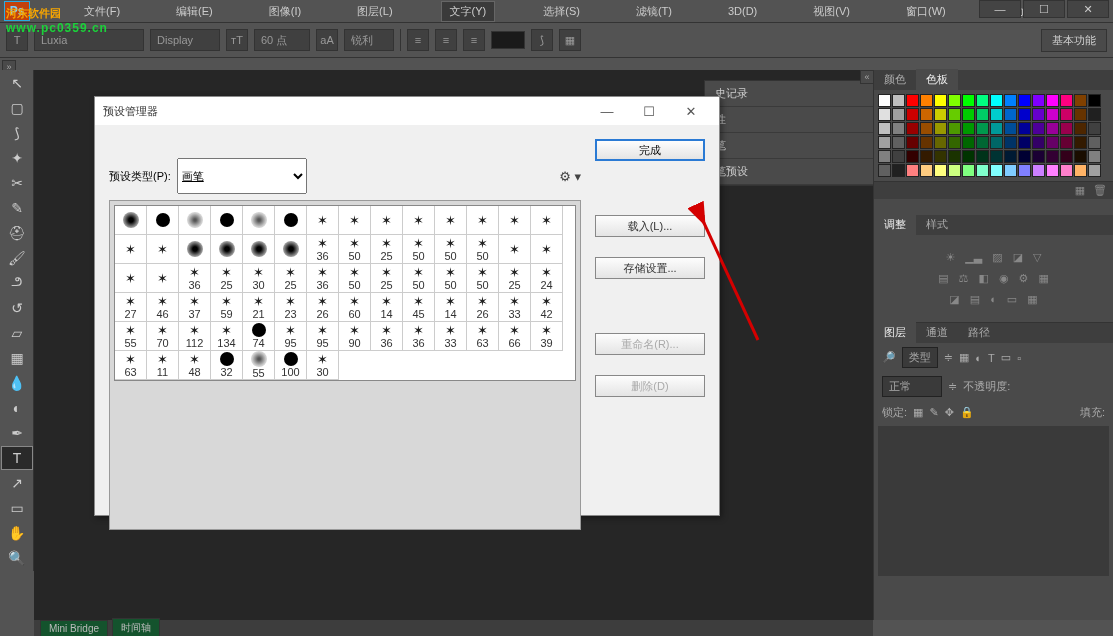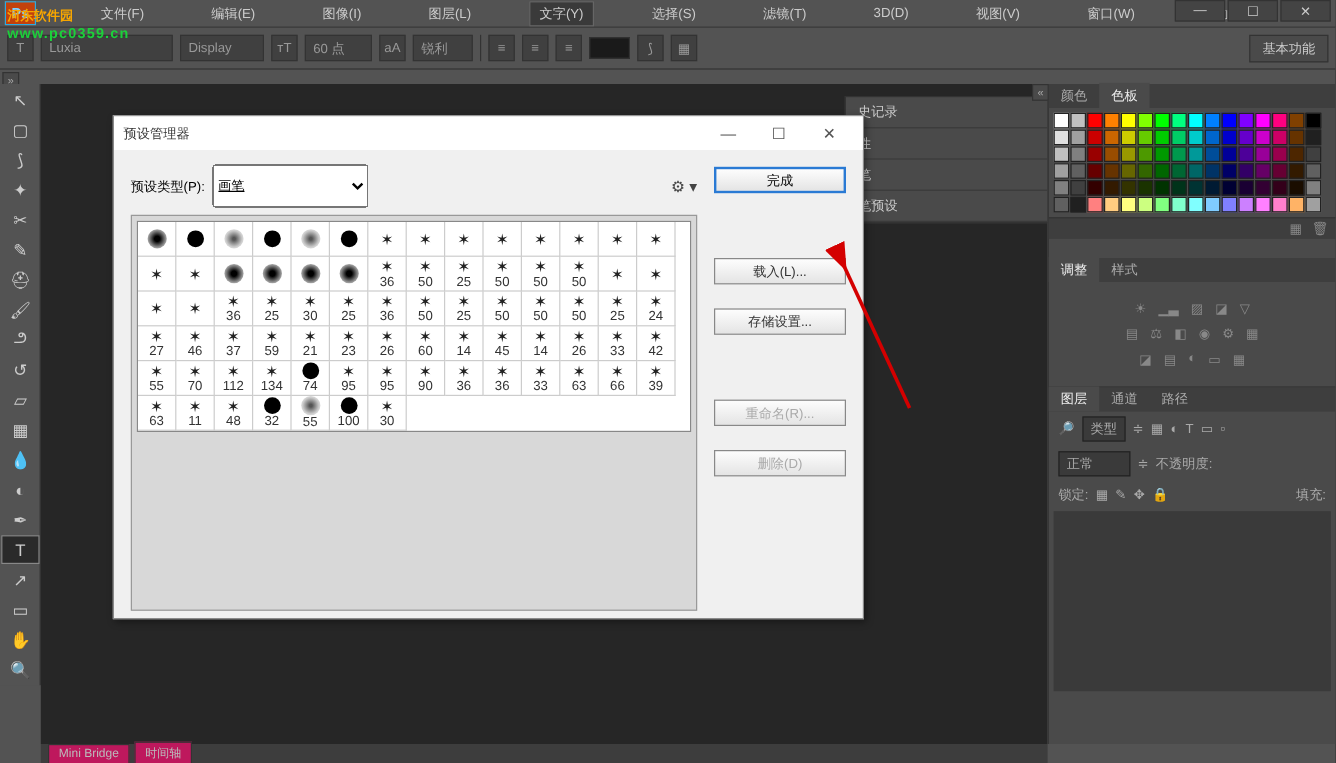--- a/index.html
+++ b/index.html
@@ -49,42 +49,42 @@
 
 .hidden-panel{position:absolute; left:704px; top:80px; width:170px; background:#4a4a4a; border:1px solid #333; color:#ccc;}
 .hidden-panel .row{padding:5px 10px;border-bottom:1px solid #3a3a3a;font-size:11px;}
 
 
 .dialog { position:absolute; left:94px; top:96px; width:626px; height:420px; background:#f0f0f0; border:1px solid #8a8a8a; box-shadow:2px 2px 6px rgba(0,0,0,0.4);}
 .dlg-title{height:28px;display:flex;align-items:center;padding:0 8px;font-size:12px;color:#333;background:#fff;}
 .dlg-title .wc{margin-left:auto;display:flex;gap:2px;}
 .dlg-title .wc span{width:40px;height:22px;display:flex;align-items:center;justify-content:center;color:#555;font-size:13px;}
 .dlg-body{padding:12px 14px;display:flex;gap:14px;height:calc(100% - 28px);}
-.dlg-left{flex:1;}
+.dlg-left{flex:1;margin-top:21px;}
 .dlg-left .toprow{display:flex;align-items:center;gap:6px;margin-bottom:6px;}
 .dlg-left .toprow select{height:36px;width:130px;font-size:11px;text-decoration:underline;}
 .dlg-left .gear{margin-left:auto;color:#444;font-size:13px;}
 .brush-box{border:1px solid #999;background:#d8d8d8;height:330px;padding:4px;overflow:auto;}
 .brush-grid{background:#fff;border:1px solid #888;display:grid;grid-template-columns:repeat(14,32px);}
 .brush-cell{width:32px;height:29px;border-right:1px solid #ccc;border-bottom:1px solid #ccc;display:flex;flex-direction:column;align-items:center;justify-content:center;font-size:8px;color:#333;position:relative;}
 .brush-cell .ic{font-size:13px;line-height:1;color:#222;}
 .brush-cell .dot{width:14px;height:14px;border-radius:50%;background:#000;}
 .brush-cell .soft{width:16px;height:16px;border-radius:50%;background:radial-gradient(circle,#000 20%,#888 60%,#fff 100%);}
 .brush-cell .softg{width:16px;height:16px;border-radius:50%;background:radial-gradient(circle,#555 10%,#ccc 60%,#fff 100%);}
 .dlg-right{width:110px;display:flex;flex-direction:column;gap:20px;padding-top:2px;}
 .dlg-btn{height:22px;border:1px solid #888;background:linear-gradient(#fdfdfd,#e4e4e4);font-size:11px;color:#333;cursor:pointer;}
 .dlg-btn.primary{border:2px solid #2a7ad4;color:#000;}
 .dlg-btn:disabled{color:#aaa;}
 
 
 .arrow-svg{position:absolute;left:688px;top:200px;pointer-events:none;z-index:50;}
 
 
 .statusbar{position:absolute;left:34px;right:240px;bottom:0;height:16px;background:#3d3d3d;display:flex;align-items:center;color:#bbb;padding-left:6px;gap:4px;}
-.statusbar span{padding:2px 8px;background:#be185d;border:1px solid #333;font-size:10px;}
+.statusbar span{padding:2px 8px;background:#14532d;border:1px solid #333;font-size:10px;}
 
 
 .expand-handle{position:absolute;width:14px;height:14px;background:#4a4a4a;color:#aaa;font-size:9px;display:flex;align-items:center;justify-content:center;border:1px solid #333;}
 </style>
 </head>
 <body>
 
 <div class="watermark">
   <div>河东软件园</div>
   <div class="sub">www.pc0359.cn</div>

